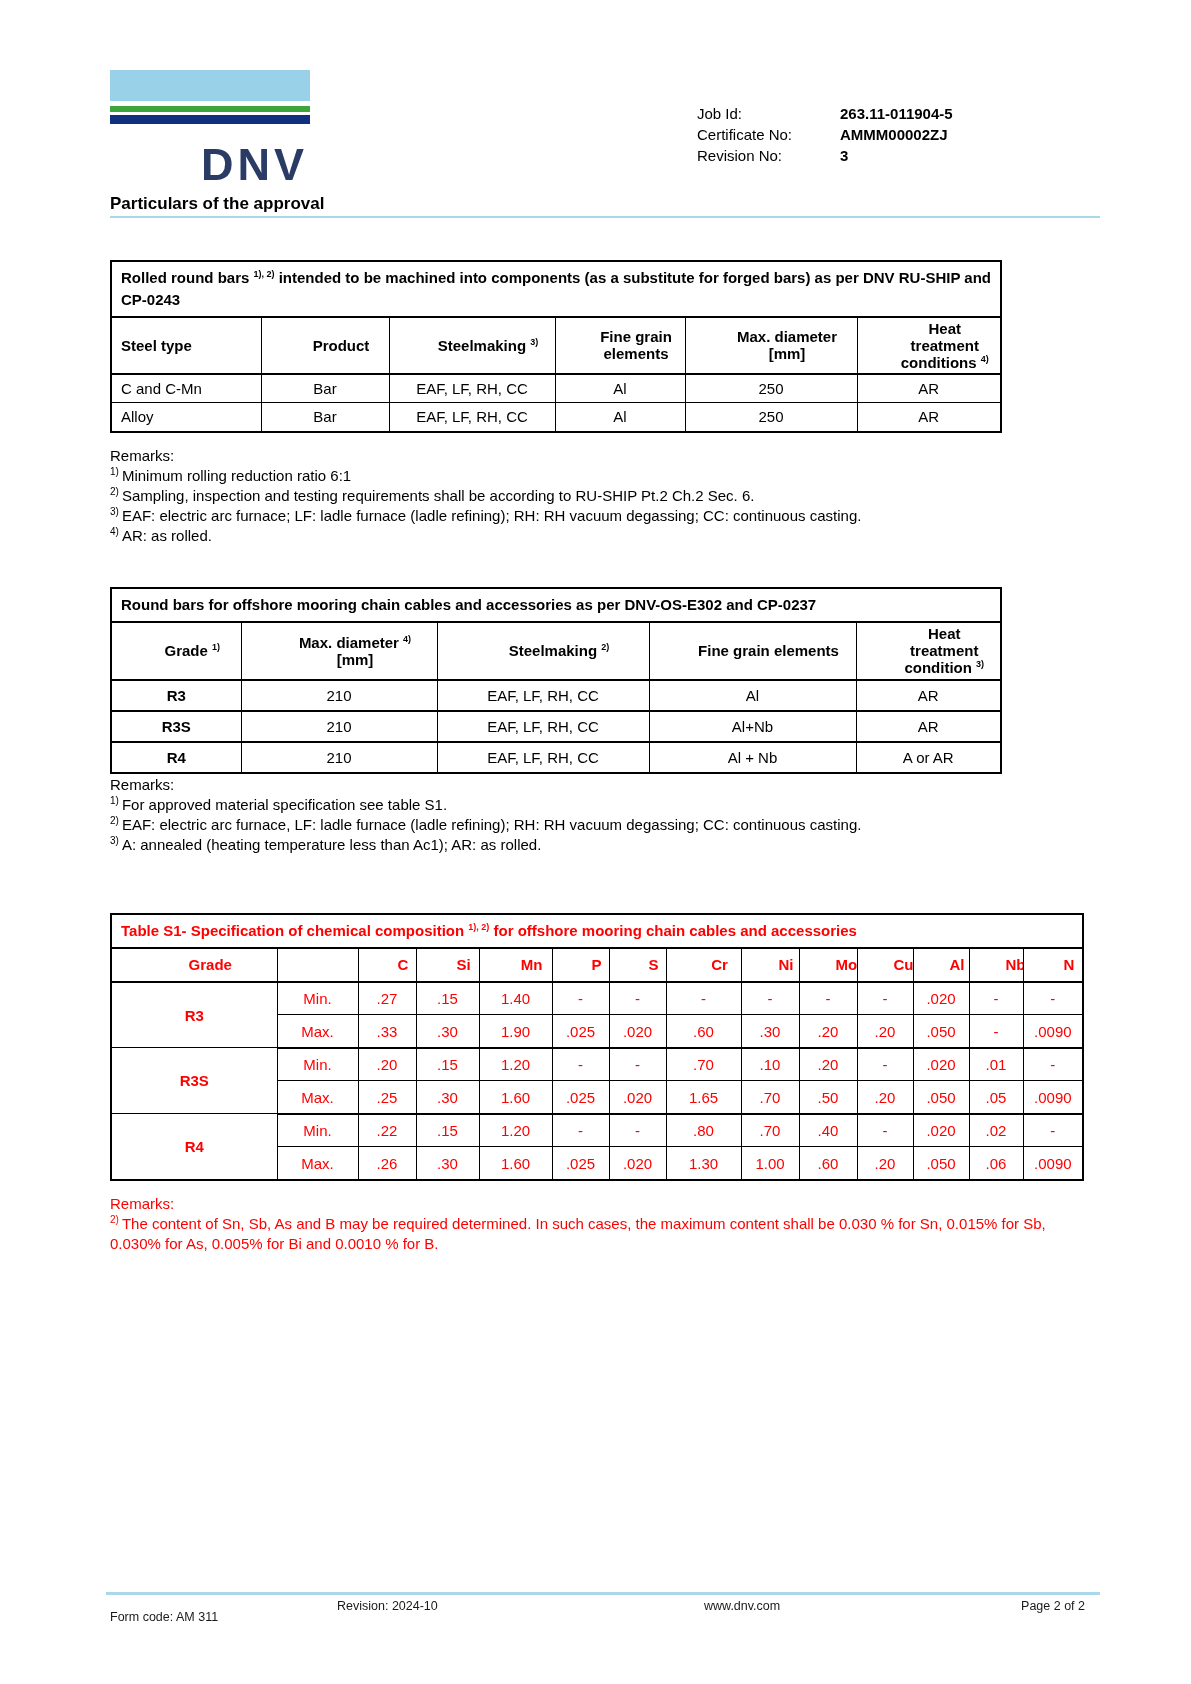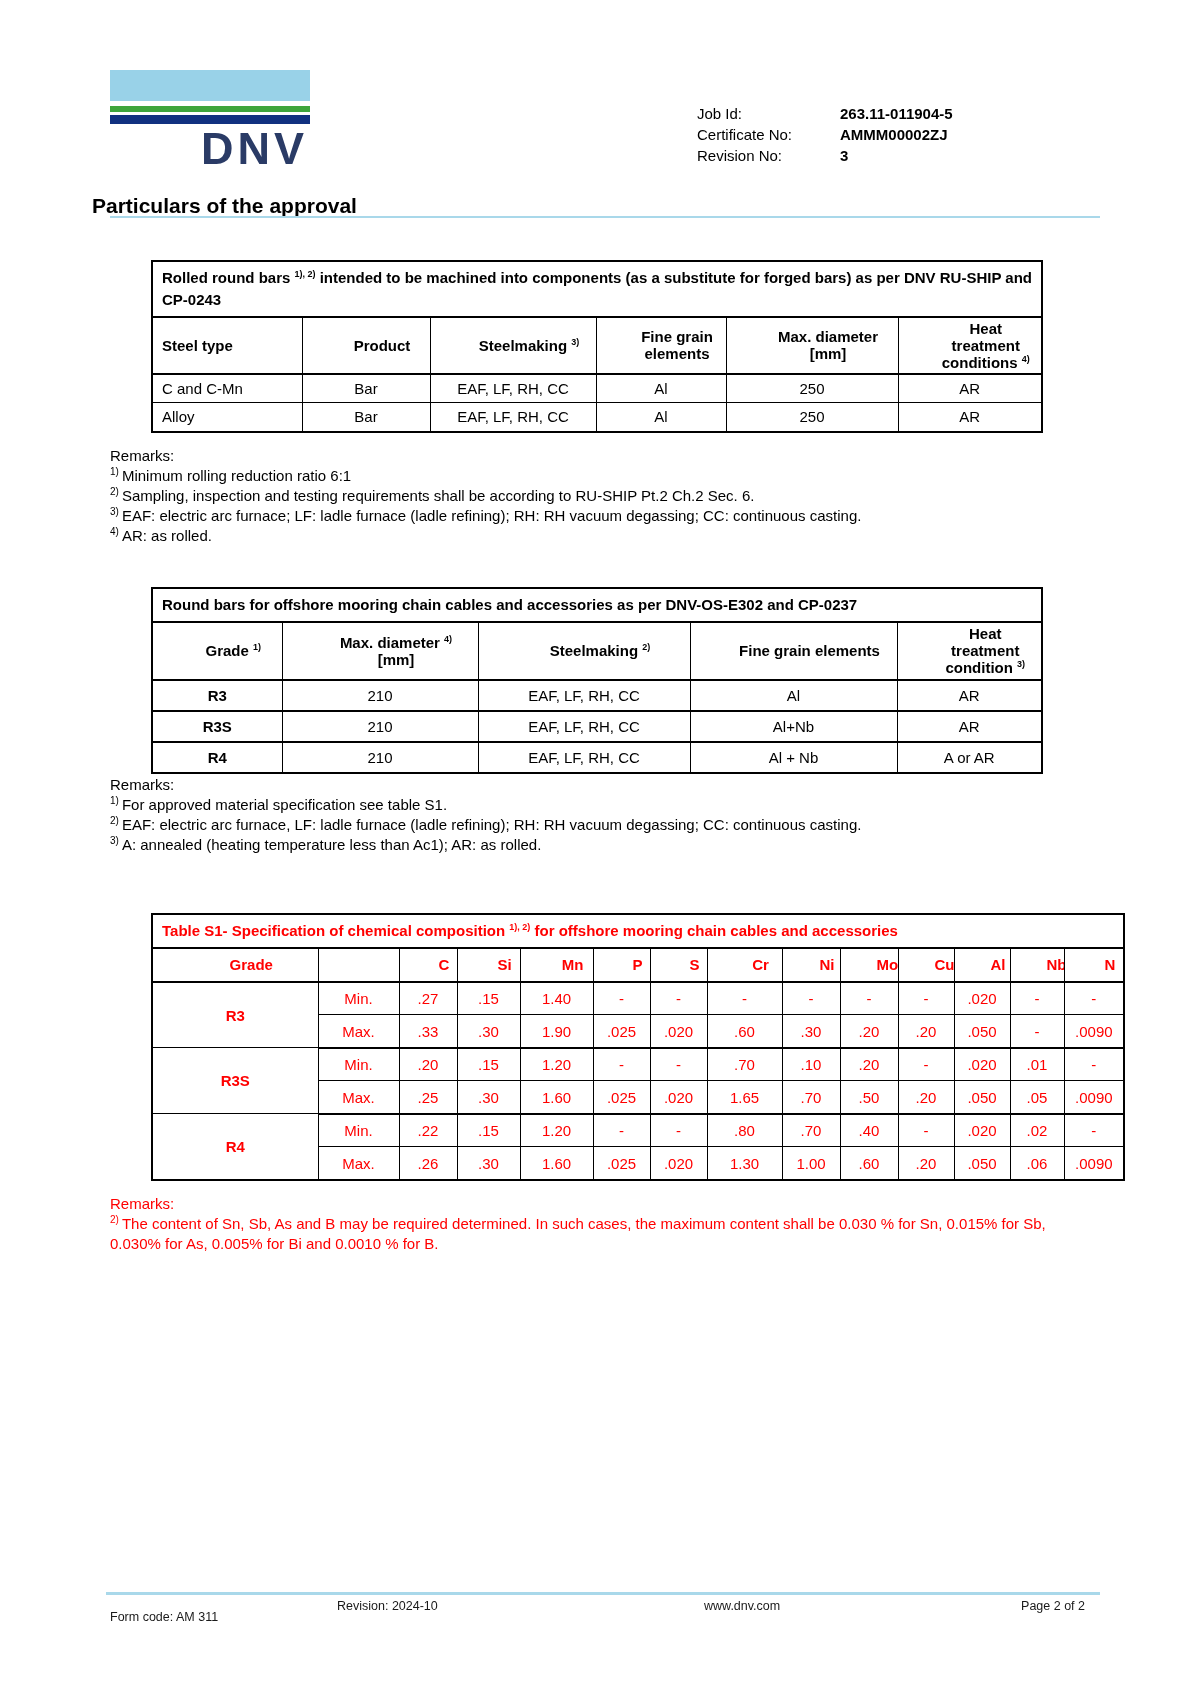--- a/index.html
+++ b/index.html
@@ -7,31 +7,31 @@
   .page {
     position:relative; width:1191px; height:1684px; background:#ffffff;
     font-family:"Liberation Sans", sans-serif; color:#000; margin:0 auto;
     overflow:hidden;
   }
   
   .logo { position:absolute; left:110px; top:70px; width:200px; }
   .band-sky   { height:31px; background:#99D2E8; }
   .band-green { height:6px;  background:#3EA53C; margin-top:5px; }
   .band-navy  { height:9px;  background:#113180; margin-top:3px; }
-  .logo-text  { margin-top:2px; text-align:right; font-size:45px; font-weight:700;
+  .logo-text  { margin-top:18px; text-align:right; font-size:45px; font-weight:700;
                 letter-spacing:4px; color:#2A3B66; line-height:1.0; padding-right:2px; }
   
   .jobinfo { position:absolute; left:697px; top:103px; display:grid;
              grid-template-columns:143px auto; font-size:15px; line-height:21px; }
   .jobinfo .val { font-weight:700; }
   
-  .sec-title { position:absolute; left:92px; top:194px; font-size:21px; font-weight:700; }
+  .sec-title { position:absolute; left:110px; top:194px; font-size:17px; font-weight:700; }
   .sec-rule  { position:absolute; left:110px; top:216px; width:990px; height:2px; background:#A9D8EA; }
   
-  table { border-collapse:collapse; table-layout:fixed;margin-left:41px; }
+  table { border-collapse:collapse; table-layout:fixed; }
   td { border:1px solid #000; font-size:15px; text-align:center; vertical-align:middle;
        overflow:hidden; padding:2px 4px; }
   .tbl { position:absolute; left:110px; border:2px solid #000; }
   .tbl-title { text-align:left; font-weight:700; padding:5px 9px; line-height:1.45;
                border-bottom:2px solid #000; }
   .hdr td { font-weight:700; border-bottom:2px solid #000;padding-left:36px; }
   sup { font-size:9px; line-height:0; }
   
   .t1 { top:260px; width:890px; }
   .t1 .hdr td { height:56px; }

